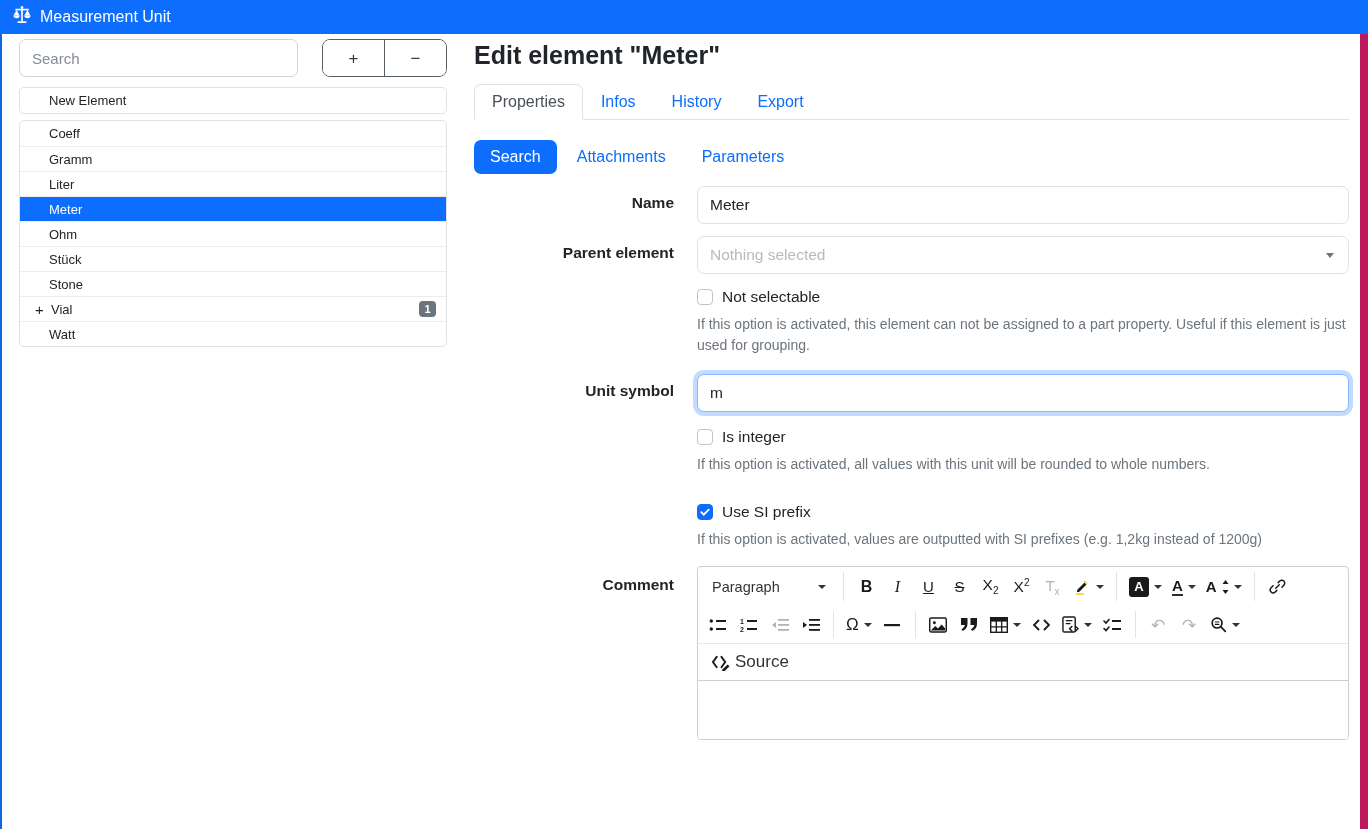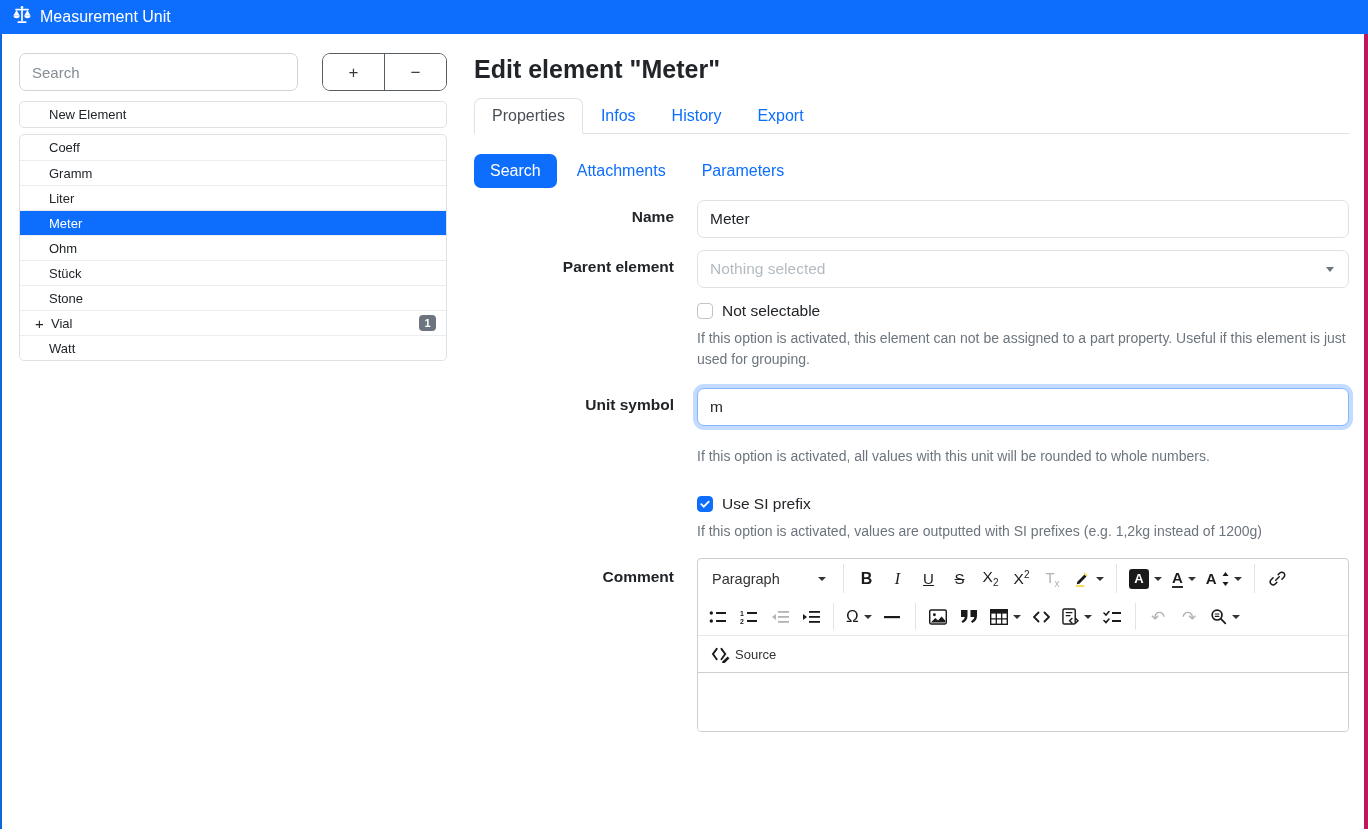--- a/index.html
+++ b/index.html
@@ -9,22 +9,22 @@
     background:#fff; color:#212529; overflow:hidden;
   }
   
   .navbar {
     height:34px; background:#0d6efd; display:flex; align-items:center;
     padding:0 12px; color:#fff;
   }
   .navbar .brand { display:flex; align-items:center; gap:8px; font-size:16px; }
   
   .page {
-    height:795px; border-left:2px solid #1266dd; border-right:4px solid #be185d;
-    padding:19px 0 0 17px; display:flex; align-items:flex-start;
+    height:795px; border-left:2px solid #1266dd; border-right:8px solid #be185d;
+    padding:5px 0 0 17px; display:flex; align-items:flex-start;
   }
   
   .sidebar { width:428px; flex:none; }
   .sidebar-top { display:flex; gap:24px; }
   .search-input {
     flex:1; height:38px; border:1px solid #ced4da; border-radius:7px;
     padding:6px 12px; font-size:15px; font-family:inherit; color:#212529; outline:none;
   }
   .search-input::placeholder { color:#848c94; }
   .btn-group {
@@ -127,21 +127,21 @@
   }
   .aunder { font-size:15px; font-weight:700; border-bottom:2px solid #2b2b2b; line-height:16px; }
   .omega { font-size:17px; }
   .caret-sm {
     width:0; height:0; border-left:4px solid transparent; border-right:4px solid transparent;
     border-top:4.5px solid #333;
   }
   .vsep { width:1px; align-self:stretch; background:#e3e3e3; margin:5px 7px; flex:none; }
   .para-dd { width:132px; justify-content:space-between; color:#333; font-size:14.5px; padding:0 9px; }
   .undo-glyph { font-family:"DejaVu Sans", sans-serif; font-size:17px; }
-  .src-btn { display:flex; align-items:center; gap:5px; margin:3px 3px; padding:3px 6px; font-size:13px;
+  .src-btn { display:flex; align-items:center; gap:5px; margin:3px 3px; padding:3px 6px; font-size:17px;
     color:#333; background:transparent; border:none; cursor:pointer; font-family:inherit; }
   
   .save-group { display:inline-flex; margin-top:8px; }
   .btn-save {
     background:#0d6efd; color:#fff; border:none; font-family:inherit; font-size:15.5px;
     padding:7px 14px; border-radius:7px 0 0 7px; cursor:pointer;
   }
   .btn-save-caret {
     background:#0d6efd; border:none; border-left:1px solid rgba(0,0,0,.15);
     padding:0 11px; border-radius:0 7px 7px 0; cursor:pointer; display:flex; align-items:center;
@@ -269,20 +269,24 @@
       </div>
 
       <div class="frow mb12">
         <div class="flabel">Unit symbol</div>
         <input class="text-control focused" type="text" value="m" style="">
       </div>
 
       <div class="frow">
         <div></div>
         <div>
+          <div class="check-row">
+            <span class="cbox"></span>
+            <span>Is integer</span>
+          </div>
           <div class="help mb16">If this option is activated, all values with this unit will be rounded to whole numbers.</div>
         </div>
       </div>
 
       <div class="frow">
         <div></div>
         <div>
           <div class="check-row" style="margin-top:8px;">
             <span class="cbox checked">
               <svg width="12" height="12" viewBox="0 0 16 16">

